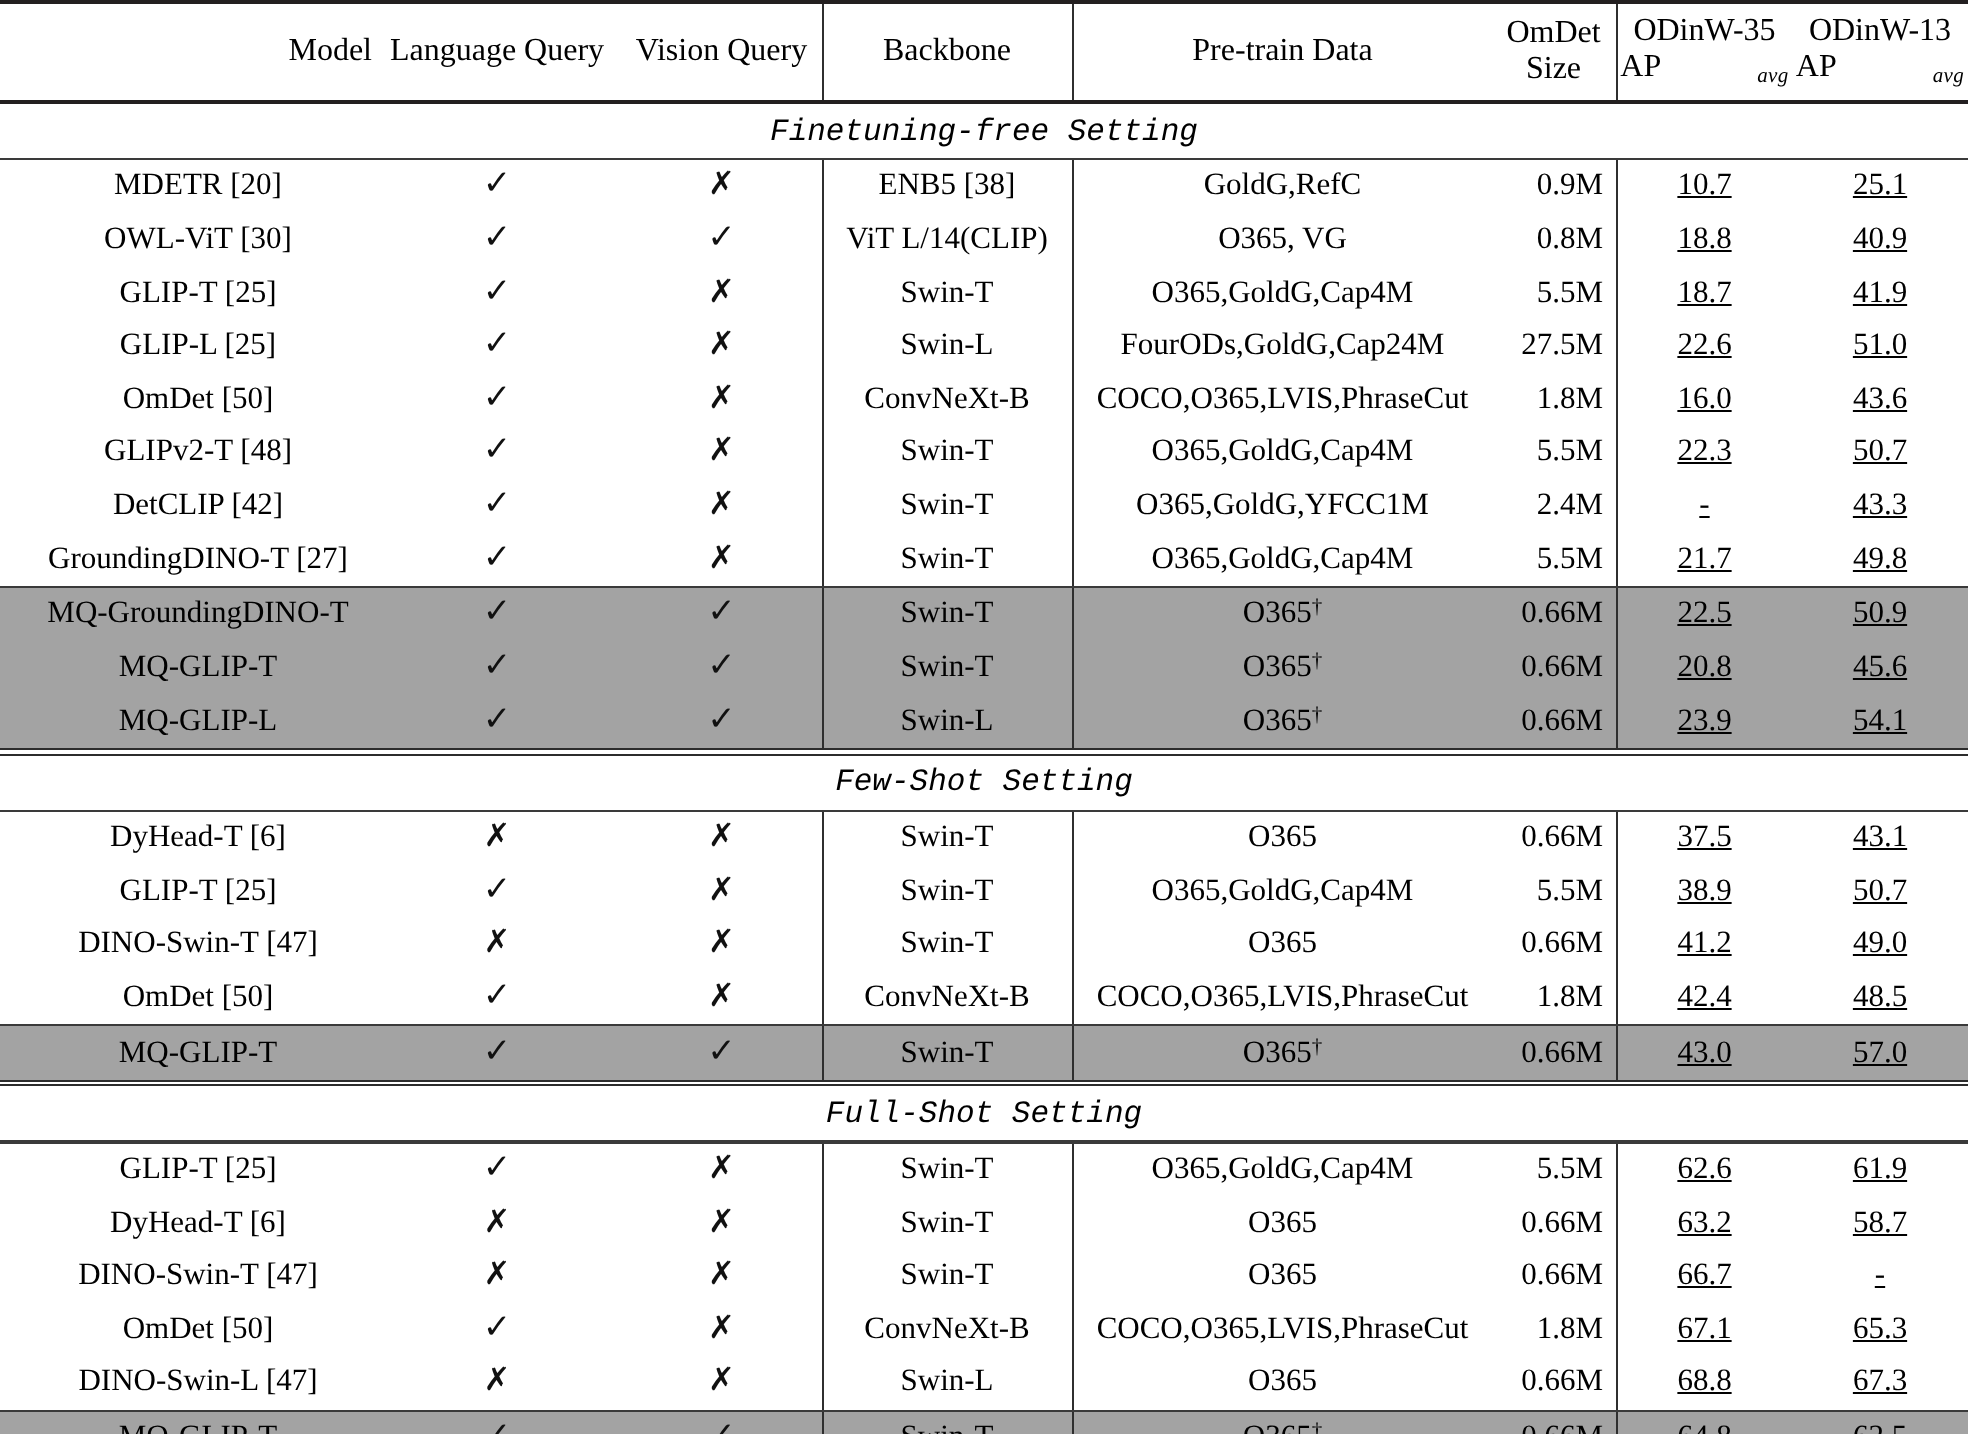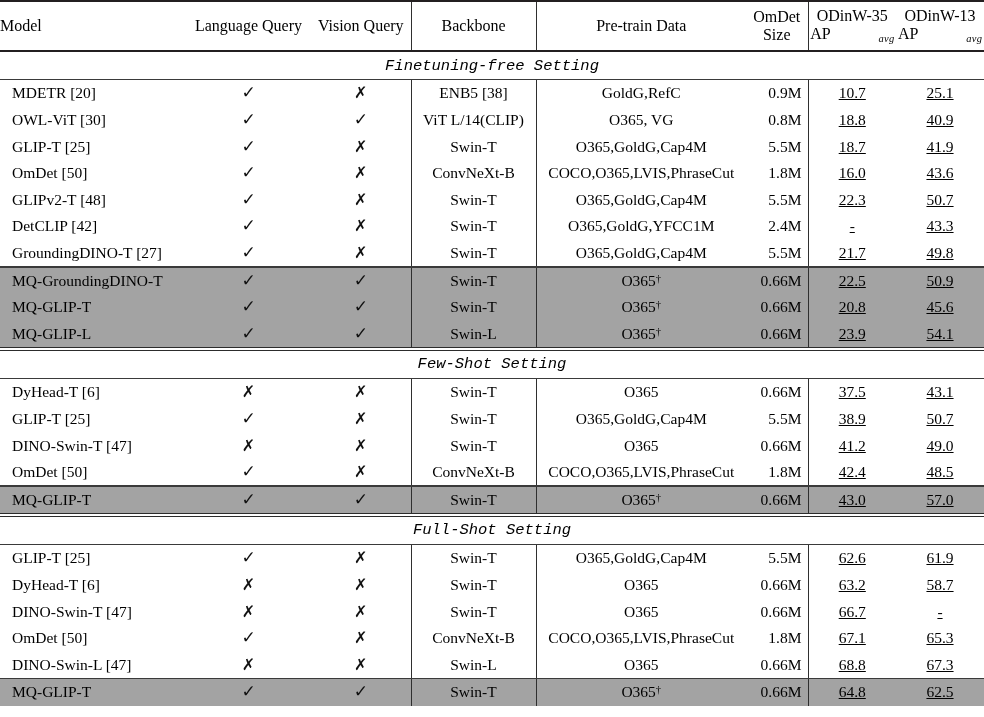--- a/index.html
+++ b/index.html
@@ -70,21 +70,21 @@
     background: transparent;
     box-sizing: border-box;
   }
 
   
   .hdr td {
     height: 48px;
     font-size: 16px;
     text-align: center;
   }
-  .hdr td.model-h { text-align: left; }
+  .hdr td.model-h { text-align: right; }
   .hdr .stack {
     display: block;
     line-height: 1.12;
   }
   .sub {
     font-size: 10.5px;
     font-style: italic;
     vertical-align: -0.28em;
     letter-spacing: 0.2px;
     margin-left: 48px;
@@ -98,21 +98,21 @@
     font-style: italic;
     font-size: 15.5px;
     font-family: Liberation Mono, monospace;
   }
 
   
   .drow td {
     height: 26.6px;
     font-size: 15.5px;
   }
-  .drow td.model  { text-align: left;  padding-left: 12px; }
+  .drow td.model  { text-align: center;  padding-left: 12px; }
   .drow td.mark   { text-align: center; }
   .drow td.back   { text-align: center; margin-left: 23px; }
   .drow td.pre    { text-align: center; }
   .drow td.size   { text-align: right; padding-right: 6px; }
   .drow td.num    { text-align: center; text-decoration: underline; }
 
   .drow.hl td { background: #a3a3a3; }
 
   .bold { font-weight: bold; }
 
@@ -210,20 +210,30 @@
           <td class="model">GLIP-T [25]</td>
           <td class="mark"><span class="mark-check">✓</span></td>
           <td class="mark"><span class="mark-cross">✗</span></td>
           <td class="back sep-l">Swin-T</td>
           <td class="pre sep-l">O365,GoldG,Cap4M</td>
           <td class="size">5.5M</td>
           <td class="num sep-l">18.7</td>
           <td class="num">41.9</td>
         </tr>
         <tr class="drow">
+          <td class="model">GLIP-L [25]</td>
+          <td class="mark"><span class="mark-check">✓</span></td>
+          <td class="mark"><span class="mark-cross">✗</span></td>
+          <td class="back sep-l">Swin-L</td>
+          <td class="pre sep-l">FourODs,GoldG,Cap24M</td>
+          <td class="size">27.5M</td>
+          <td class="num sep-l">22.6</td>
+          <td class="num">51.0</td>
+        </tr>
+        <tr class="drow">
           <td class="model">OmDet [50]</td>
           <td class="mark"><span class="mark-check">✓</span></td>
           <td class="mark"><span class="mark-cross">✗</span></td>
           <td class="back sep-l">ConvNeXt-B</td>
           <td class="pre sep-l">COCO,O365,LVIS,PhraseCut</td>
           <td class="size">1.8M</td>
           <td class="num sep-l">16.0</td>
           <td class="num">43.6</td>
         </tr>
         <tr class="drow">

